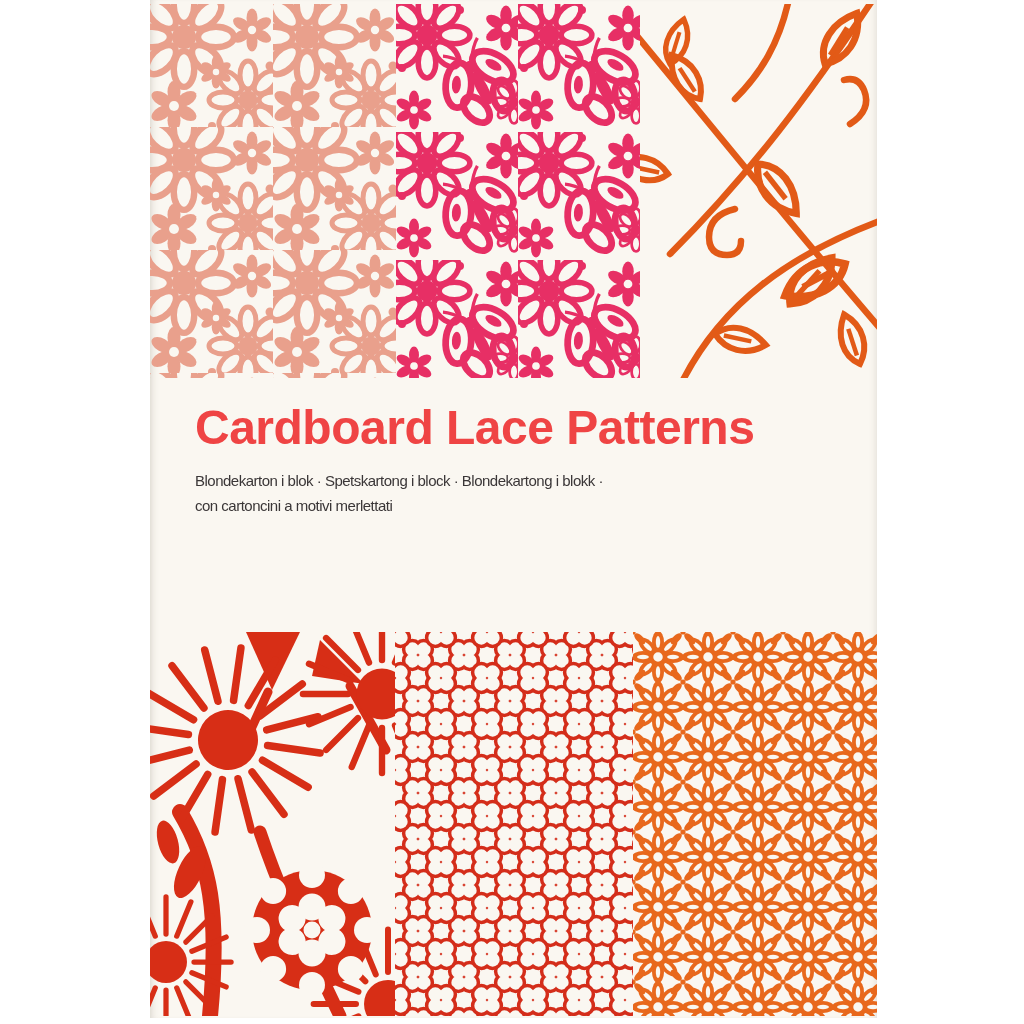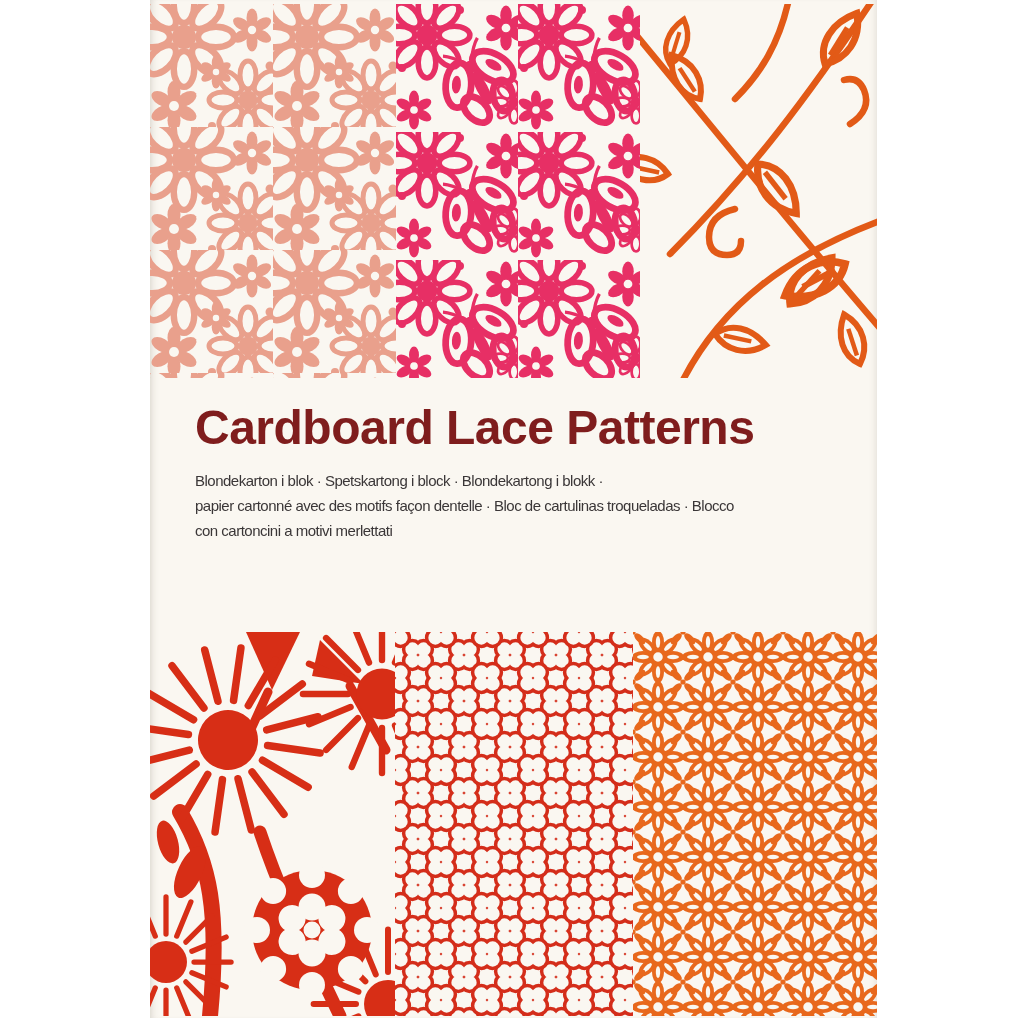--- a/index.html
+++ b/index.html
@@ -18,21 +18,21 @@
   #sw-tl{left:0;top:4px;}
   #sw-tm{left:246px;top:4px;}
   #sw-tr{left:490px;top:4px;}
   
   #sw-bl{left:0;top:632px;}
   #sw-bm{left:245px;top:632px;}
   #sw-br{left:483px;top:632px;}
 
   #title{
     position:absolute;left:45px;top:400px;
-    font-size:48px;font-weight:700;color:#7f1d1d;letter-spacing:-0.5px;
+    font-size:48px;font-weight:700;color:#ef4444;letter-spacing:-0.5px;
     white-space:nowrap;
   }
   #description{
     position:absolute;left:45px;top:468px;
     font-size:15px;line-height:25px;color:#3A3637;letter-spacing:-0.5px;
     white-space:nowrap;
   }
   #specs{
     position:absolute;left:45px;top:572px;
     font-size:16px;color:#3A3637;letter-spacing:-0.5px;white-space:nowrap;
@@ -236,21 +236,20 @@
         <use href="#m-leaf" transform="translate(75,330) rotate(100)"></use>
         <use href="#m-leaf" transform="translate(220,360) rotate(-20)"></use>
         <use href="#m-leaf" transform="translate(30,60) rotate(15) scale(0.9)"></use>
       </g>
     </svg>
 
     <div id="title">Cardboard Lace Patterns</div>
 
     <div id="description">
       <div>Blondekarton i blok · Spetskartong i block · Blondekartong i blokk ·</div>
-      <div>papier cartonné avec des motifs façon dentelle · Bloc de cartulinas troqueladas · Blocco</div>
       <div>con cartoncini a motivi merlettati</div>
     </div>
 
 
     <svg id="sw-bl" class="swatch" width="245" height="384" color="#D72E16">
       <g>
         <path d="M96,0 L150,0 L122,58 Z" fill="currentColor"></path>
         <path d="M170,8 L214,52 L162,44 Z" fill="currentColor"></path>
         <line x1="118" y1="60" x2="86" y2="130" stroke="currentColor" stroke-width="9" stroke-linecap="round"></line>
         <line x1="200" y1="54" x2="236" y2="118" stroke="currentColor" stroke-width="9" stroke-linecap="round"></line>

